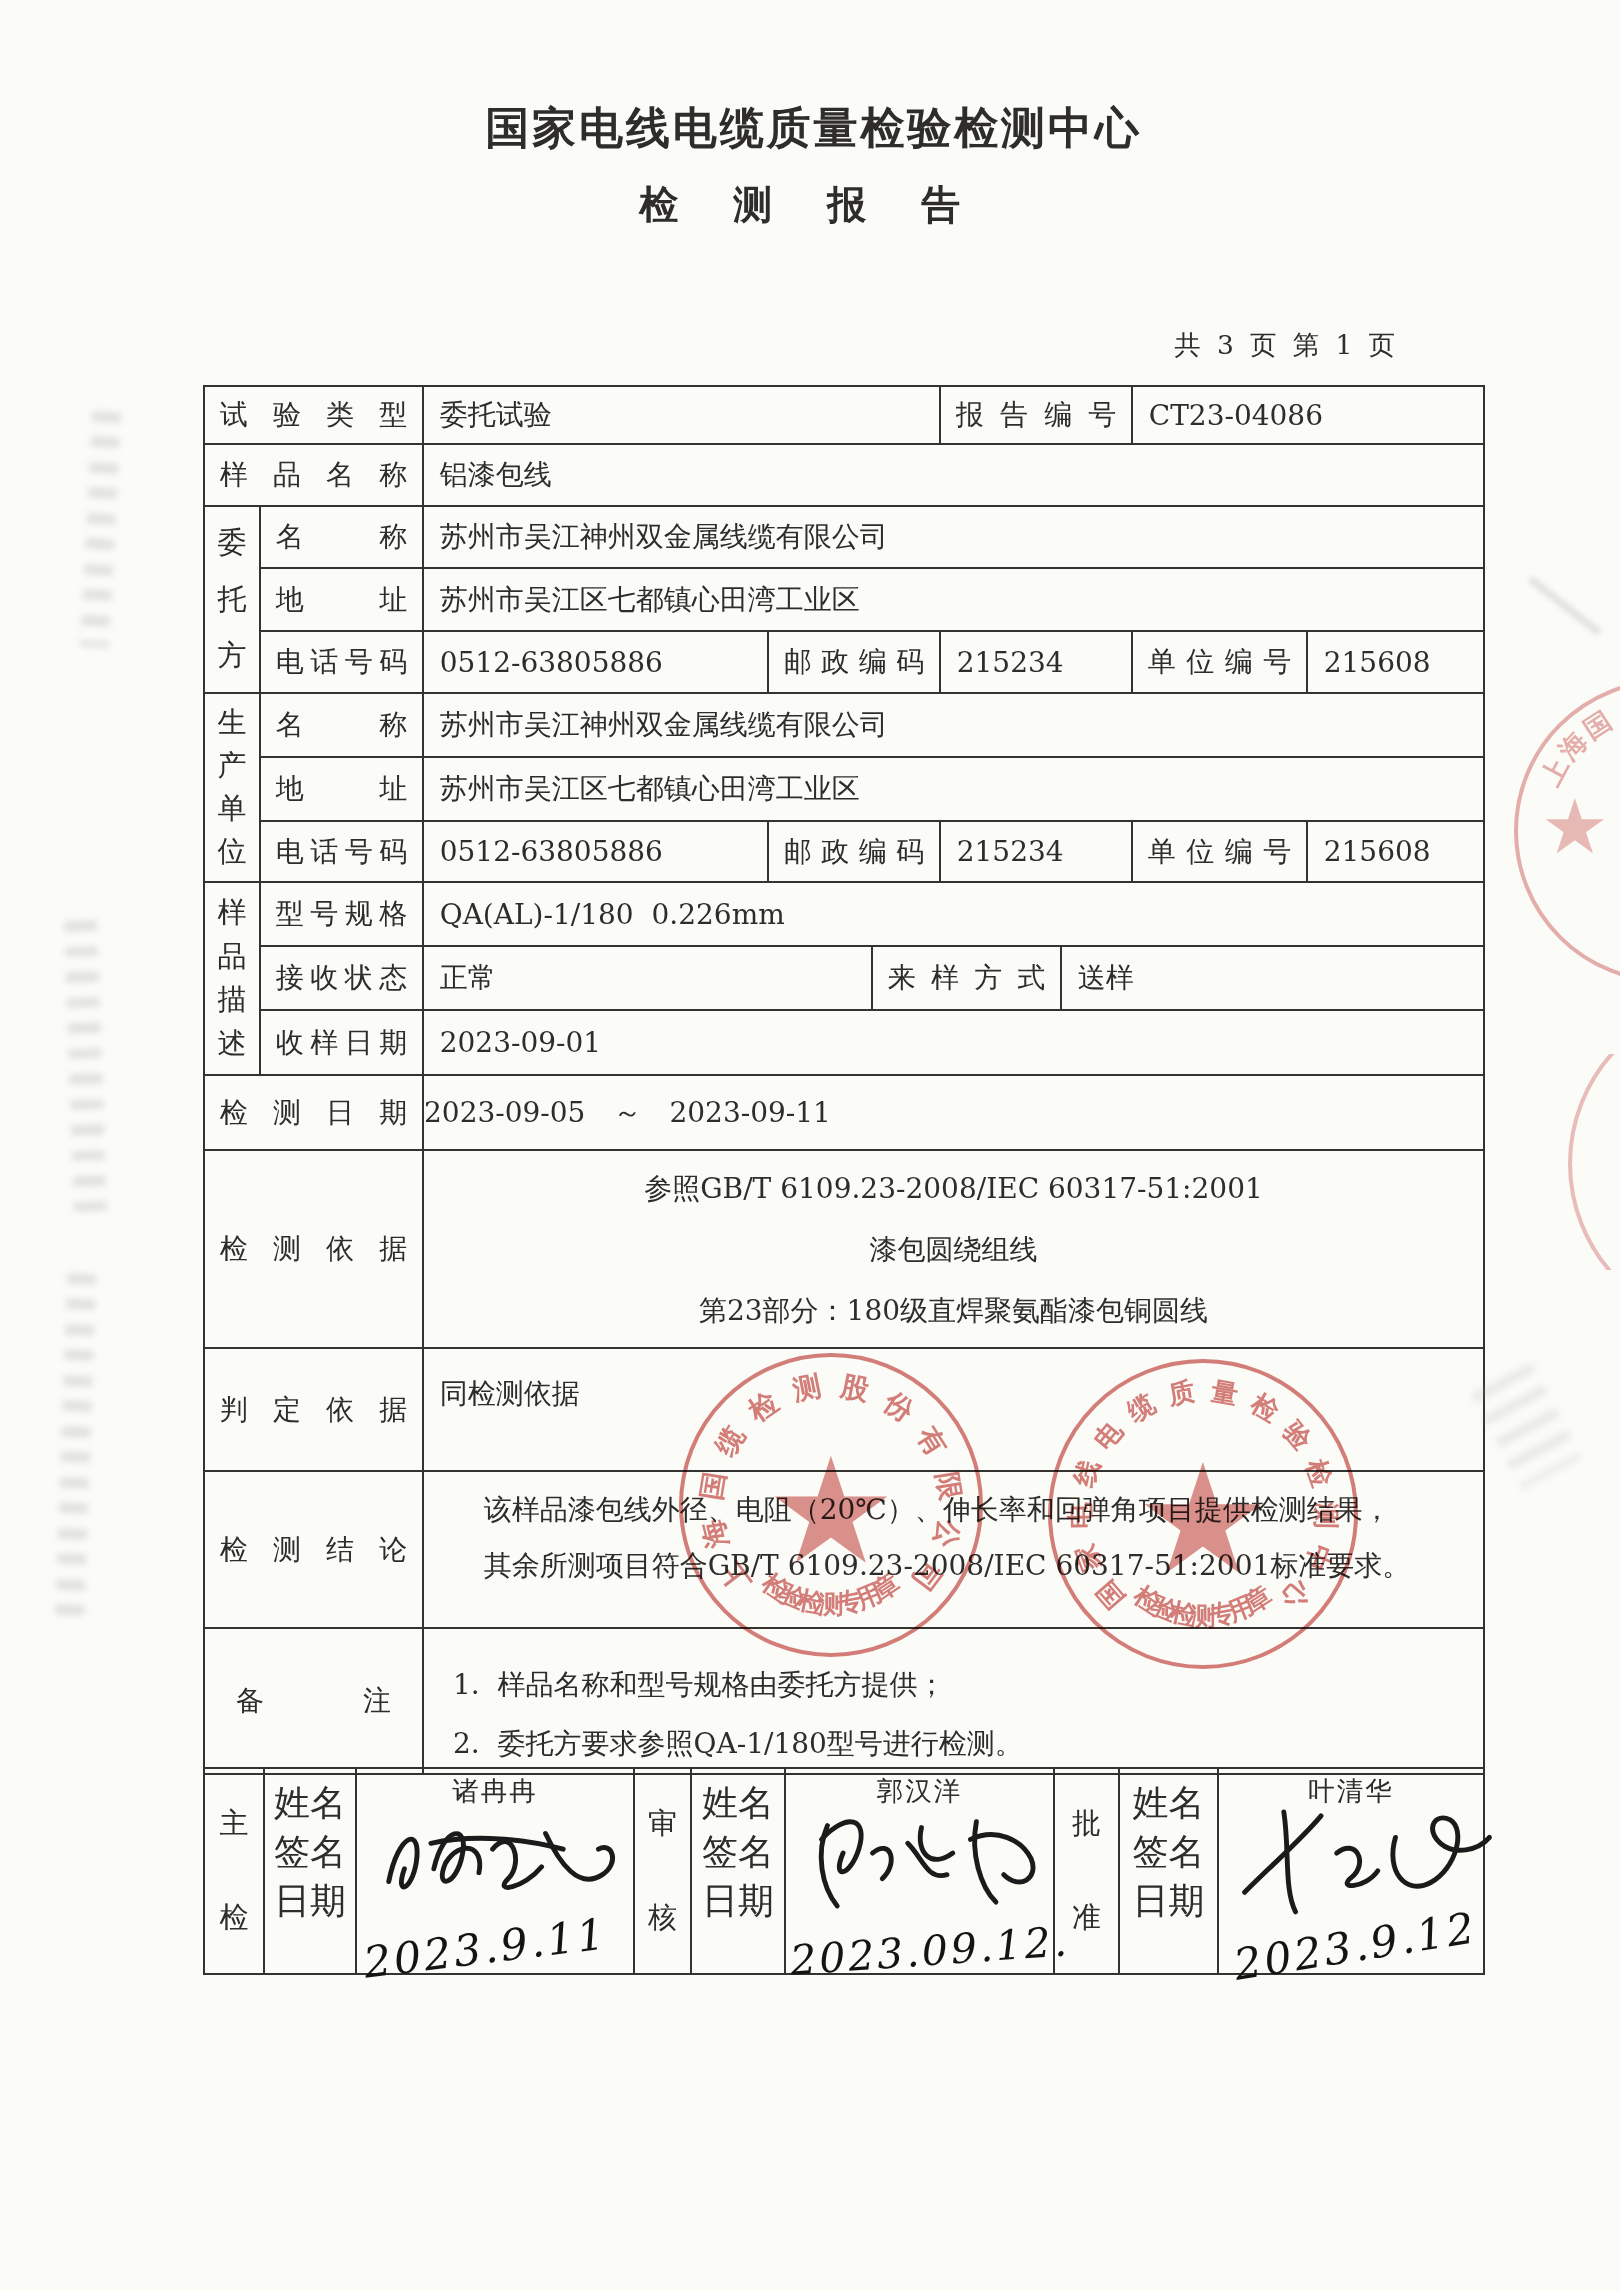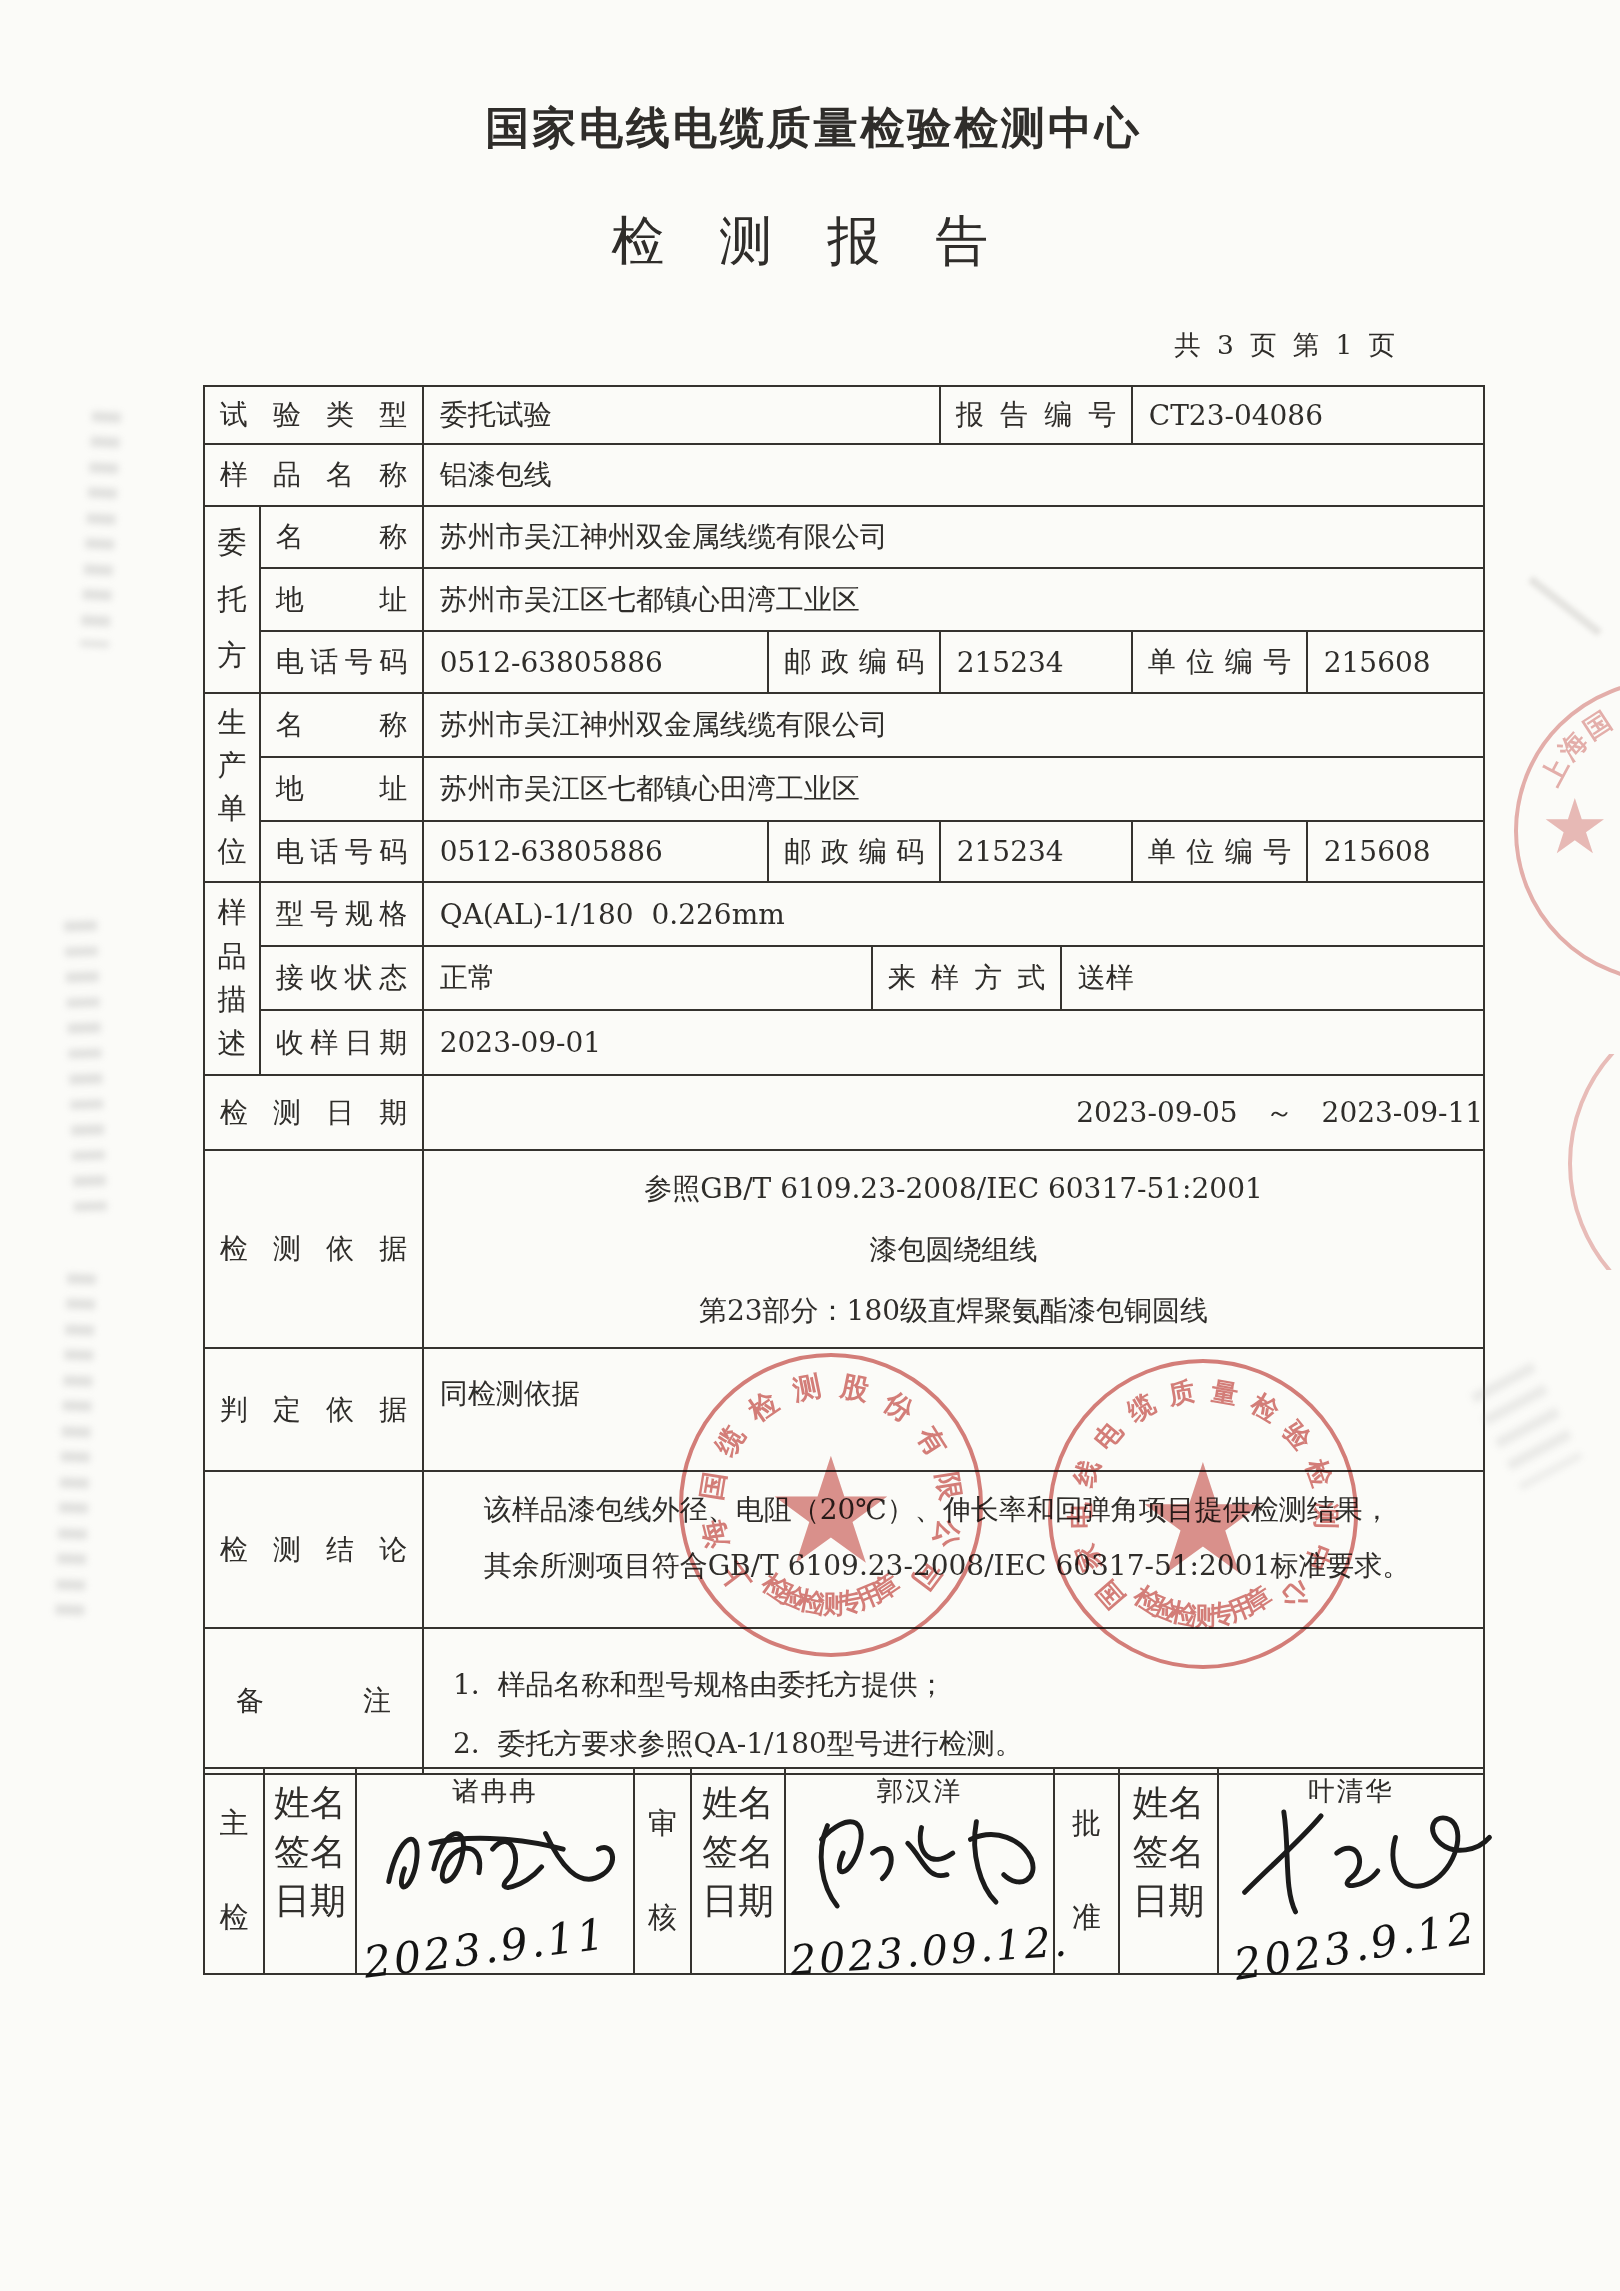--- a/index.html
+++ b/index.html
@@ -5,39 +5,39 @@
   html,body{margin:0;padding:0;}
   body{width:1620px;height:2292px;position:relative;overflow:hidden;
        background:#fbfbf8;color:#2f2d2a;
        font-family:"DejaVu Serif","Liberation Serif",serif;}
   .page{position:absolute;inset:0;overflow:hidden;}
 
   
   .heading{position:absolute;left:157px;top:98px;width:1313px;text-align:center;}
   .t1{font-size:46px;font-weight:bold;letter-spacing:3.9px;line-height:57px;}
   .t2{font-size:44px;font-weight:bold;letter-spacing:2.9px;line-height:55px;margin-top:2px;}
-  .t3{font-size:53px;font-weight:normal;letter-spacing:55px;margin-left:27.4px;margin-top:51px;}
+  .t3{font-size:39px;font-weight:bold;letter-spacing:55px;margin-left:27.4px;margin-top:23px;}
   .pageinfo{position:absolute;top:327px;right:221px;font-size:26.5px;letter-spacing:3.9px;}
 
   
   table{border-collapse:collapse;table-layout:fixed;}
   .maintable{position:absolute;left:203px;top:385px;width:1279px;border:2.9px solid #35332f;}
   .sigtable{position:absolute;left:203px;top:1767px;width:1279px;border:2.9px solid #35332f;}
   td{border:solid #35332f;border-width:2.9px 2px;font-size:28px;vertical-align:middle;
      padding:0;overflow:visible;}
   td.val{padding-left:15.7px;border-radius:12px;}
   .pre{white-space:pre;}
   .hj{display:flex;justify-content:space-between;align-items:center;padding:0 14.7px;}
   .hj.wide{padding:0 31px;}
   td.vstrip{position:relative;}
   .vsp{position:absolute;inset:7.8px 0;display:flex;flex-direction:column;
        justify-content:space-around;align-items:center;font-size:29px;}
   .stack3{position:absolute;inset:9.8px 0;display:flex;flex-direction:column;
           justify-content:flex-start;align-items:center;font-size:36px;}
-  .center{text-align:right;}
+  .center{text-align:left;}
   .mline{line-height:61px;text-align:center;}
   .cline{line-height:56px;padding:9.8px 13.7px 0 15.7px;margin-left:44px;}
   .rline{line-height:59px;padding-left:29px;white-space:pre;}
   td.toppad{vertical-align:top;padding-top:25.5px;}
 
   
   td.sigcell{position:relative;}
   .printed{position:absolute;top:4px;left:0;right:0;text-align:center;
            font-size:26.5px;letter-spacing:2px;}
   .scribble{position:absolute;stroke:#1b1b1b;fill:none;stroke-linecap:round;stroke-linejoin:round;}

